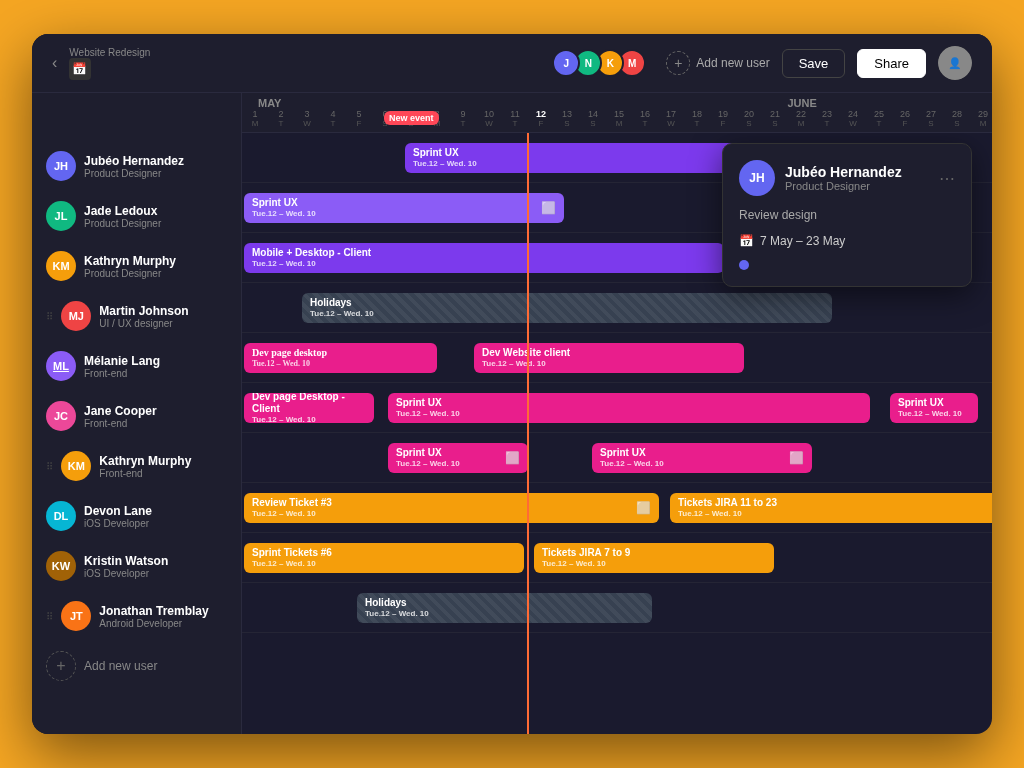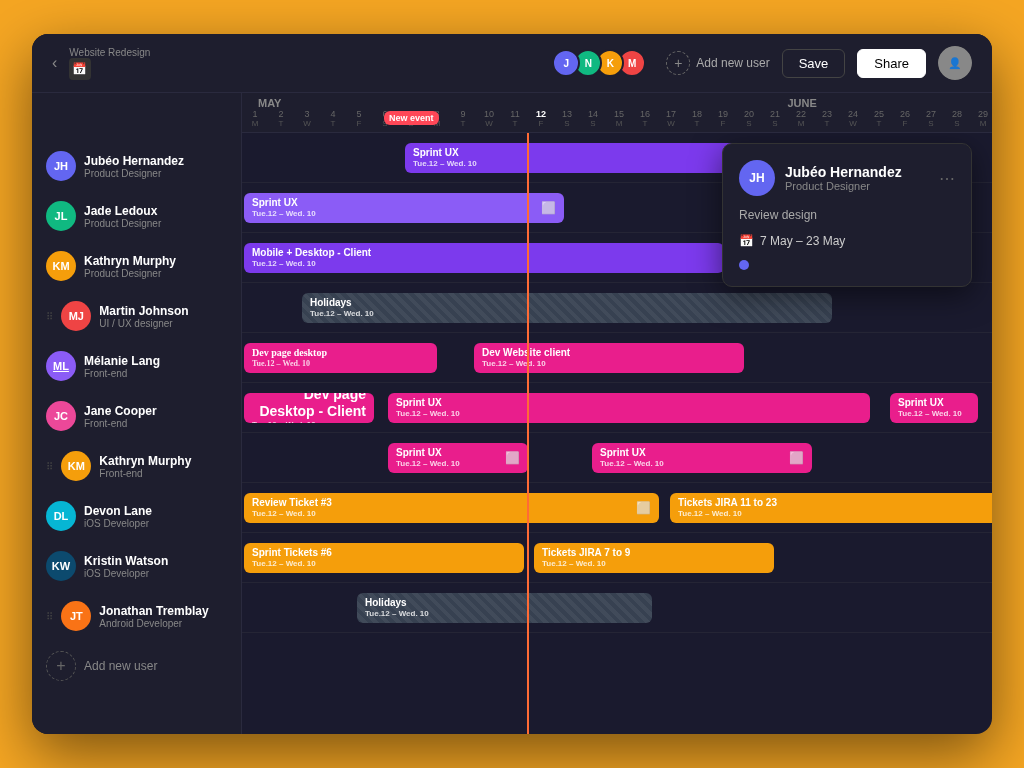--- a/index.html
+++ b/index.html
@@ -448,21 +448,21 @@
         </div>
       </div>
       <div class="sidebar-user">
         <div class="user-avatar-sm" style="background:#06b6d4;">DL</div>
         <div class="user-info">
           <div class="user-name">Devon Lane</div>
           <div class="user-role">iOS Developer</div>
         </div>
       </div>
       <div class="sidebar-user">
-        <div class="user-avatar-sm" style="background:#0c4a6e;">KW</div>
+        <div class="user-avatar-sm" style="background:#a16207;">KW</div>
         <div class="user-info">
           <div class="user-name">Kristin Watson</div>
           <div class="user-role">iOS Developer</div>
         </div>
       </div>
       <div class="sidebar-user">
         <span class="drag-handle">⠿</span>
         <div class="user-avatar-sm" style="background:#f97316;">JT</div>
         <div class="user-info">
           <div class="user-name">Jonathan Tremblay</div>
@@ -602,21 +602,21 @@
             <div class="event-bar-inner">
               <span class="event-title">Dev Website client</span>
               <span class="event-date">Tue.12 – Wed. 10</span>
             </div>
           </div>
         </div>
 
         <div class="timeline-row">
           <div class="event-bar event-pink" style="left:2px; width:130px;">
             <div class="event-bar-inner">
-              <span class="event-title" style="font-size:14px;text-align:right;">Dev page Desktop - Client</span>
+              <span class="event-title" style="font-size:10px;">Dev page Desktop - Client</span>
               <span class="event-date">Tue.12 – Wed. 10</span>
             </div>
           </div>
           <div class="event-bar event-pink" style="left:146px; width:482px;">
             <div class="event-bar-inner">
               <span class="event-title">Sprint UX</span>
               <span class="event-date">Tue.12 – Wed. 10</span>
             </div>
           </div>
           <div class="event-bar event-pink" style="left:648px; width:88px;">

